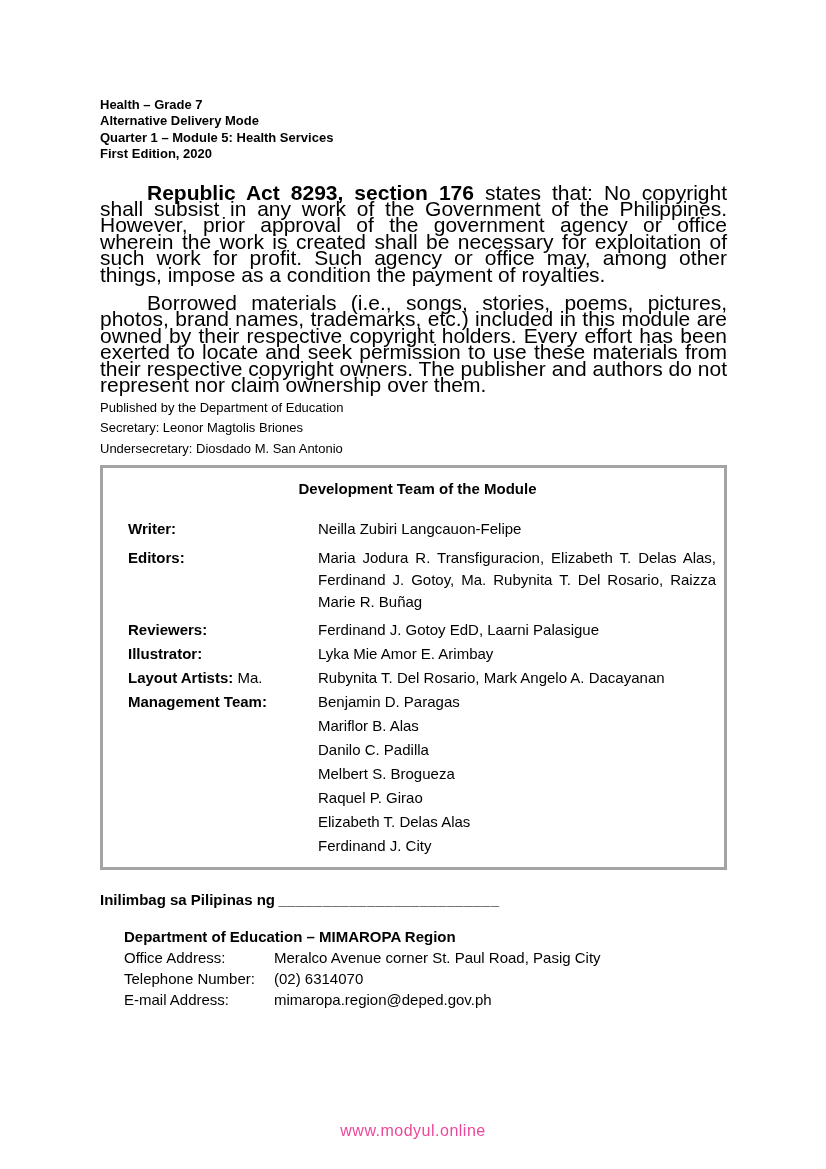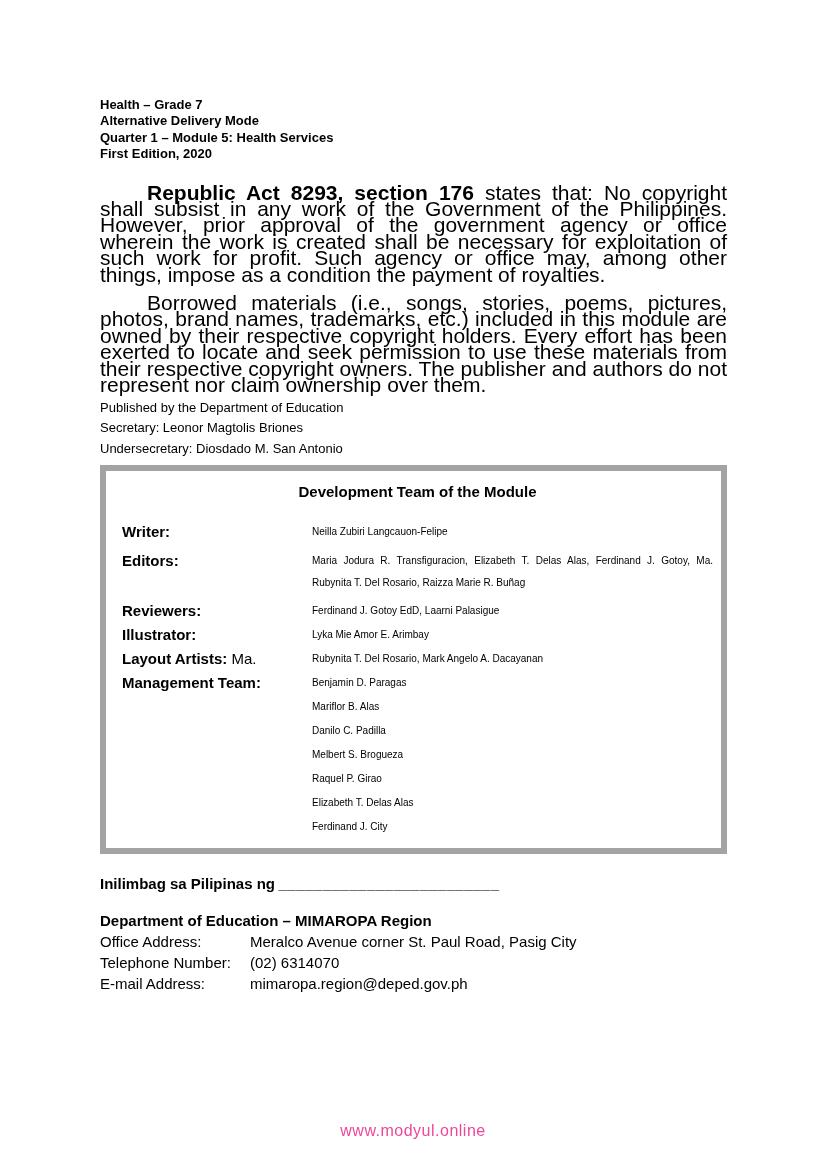--- a/index.html
+++ b/index.html
@@ -16,40 +16,40 @@
 
   .para {
     font-size: 21px; line-height: 16.4px; text-align: justify;
     text-indent: 47px; margin: 0 0 12px 0;
   }
   .para.second { margin-bottom: 4px; }
 
   .publisher { font-size: 13px; line-height: 20.7px; margin: 0 0 5px 0; }
 
   .team-box {
-    border: 6px solid #a3a3a3;
+    border: 3px solid #a3a3a3;
     margin-top: 0px;
     padding: 12px 8px 8px 16px;
   }
   .team-title {
     font-size: 15px; font-weight: bold; text-align: center;
     line-height: 17px; margin-bottom: 21px;
   }
-  .team-row { display: grid; grid-template-columns: 190px 1fr; margin-bottom: 2px; }
+  .team-row { display: grid; grid-template-columns: 190px 1fr; margin-bottom: 2px; margin-left: 9px; }
   .team-row.g7 { margin-bottom: 7px; }
   .team-row.g6 { margin-bottom: 6px; }
   .t-label { font-size: 15px; line-height: 22px; }
   .t-label .b { font-weight: bold; }
-  .t-value { font-size: 10px; line-height: 22px; }
+  .t-value { font-size: 15px; line-height: 22px; }
   .t-value.justify { text-align: justify; }
 
   .printed-line { margin-top: 19px; font-size: 15px; font-weight: bold; line-height: 22px; }
   .printed-line .blank { letter-spacing: 0.5px; font-style: italic; }
 
-  .region-office { margin-top: 15px; font-size: 15px; line-height: 21px; }
+  .region-office { margin-top: 15px; font-size: 15px; line-height: 21px; margin-left: 24px; }
   .region-name { font-weight: bold; }
   .contact-row { display: grid; grid-template-columns: 150px 1fr; }
 
   .watermark {
     position: absolute; left: 0; top: 1122px; width: 826px;
     text-align: center; font-size: 16px; color: #ec4899;
     letter-spacing: 0.5px;
   }
 </style>
 </head>

